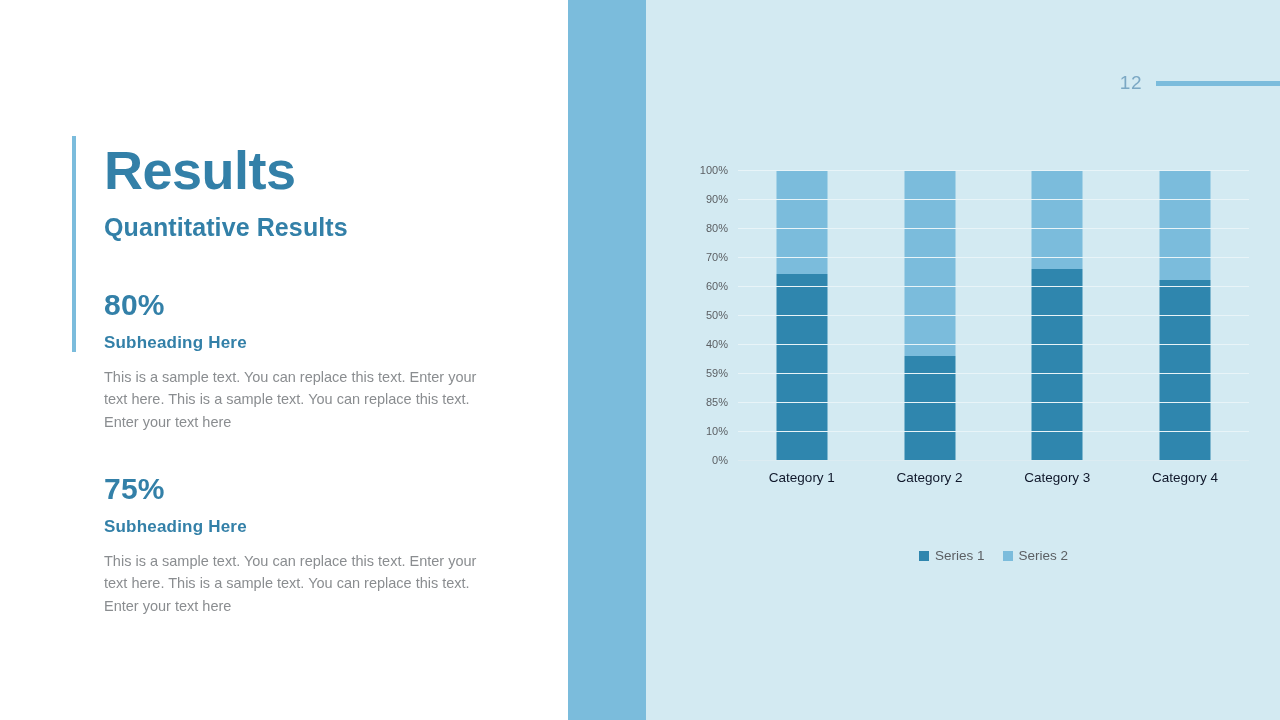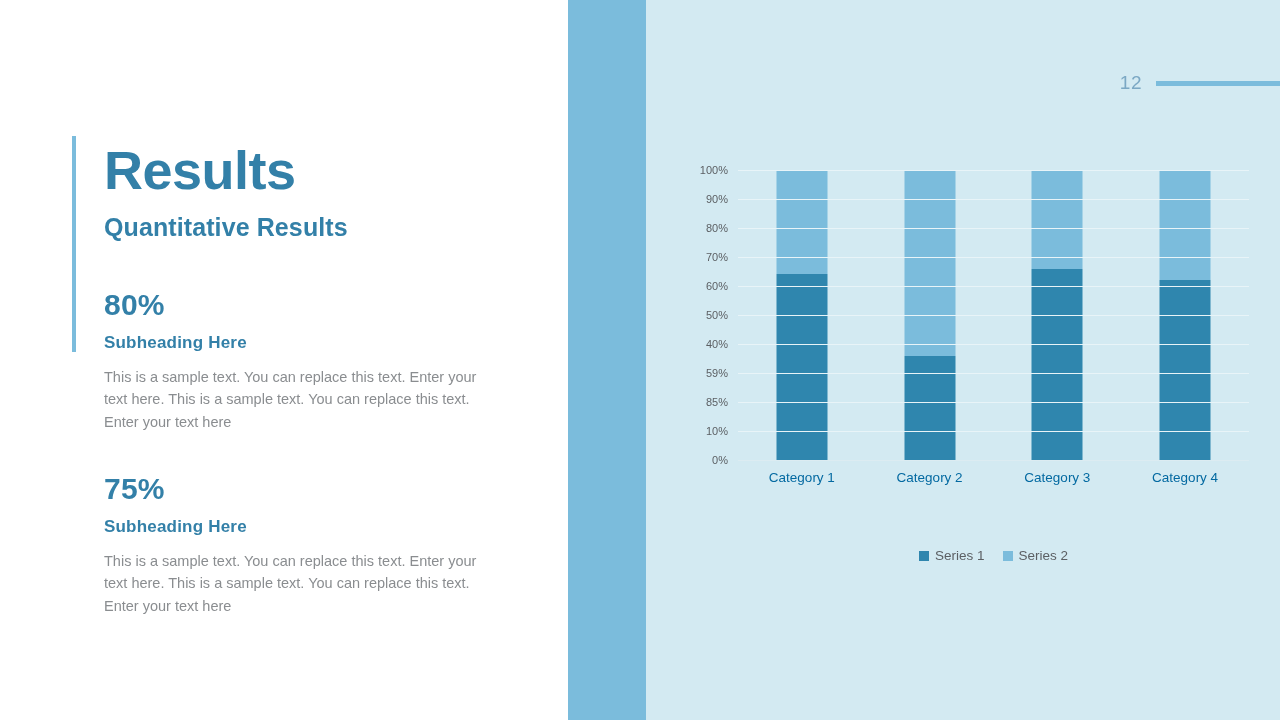--- a/index.html
+++ b/index.html
@@ -194,21 +194,21 @@
     position: absolute;
     left: 68px;
     top: 300px;
     width: 511px;
     display: flex;
   }
   .x-tick {
     flex: 1;
     text-align: center;
     font-size: 13.5px;
-    color: #0369a1;
+    color: #0f172a;
   }
 
   #legend {
     position: absolute;
     left: 68px;
     top: 340px;
     width: 511px;
     display: flex;
     justify-content: center;
     gap: 18px;

